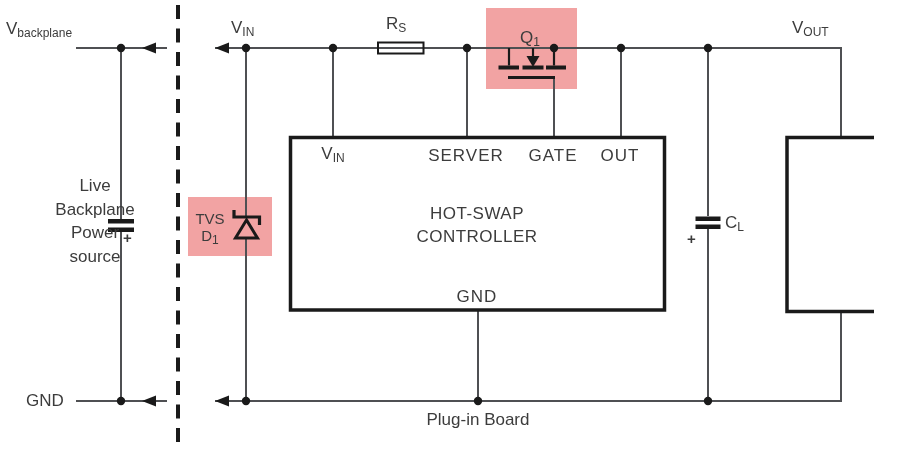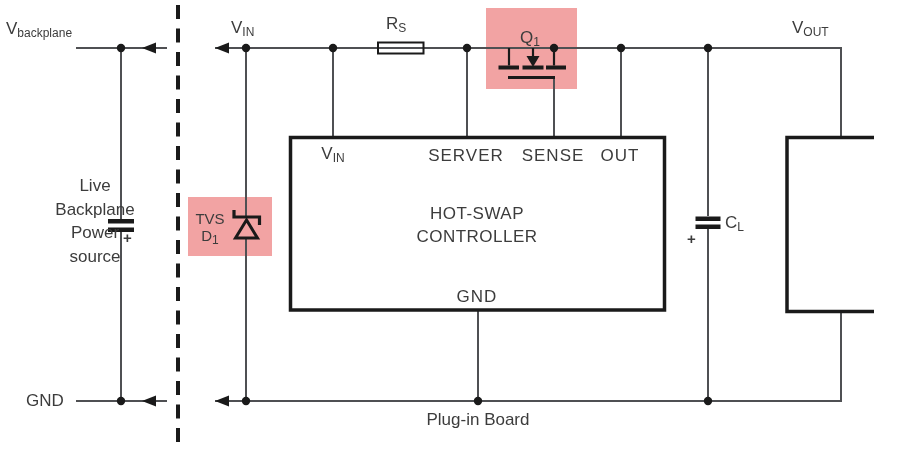--- a/index.html
+++ b/index.html
@@ -141,21 +141,21 @@
 
   <div class="lbl lbl-sm center" style="left:191px;top:202px;width:38px;">
     <span>TVS</span><br>
     <span><span>D</span><sub>1</sub></span>
   </div>
 
   <div class="lbl center" style="left:298px;top:144px;width:70px;">
     <span>V</span><sub>IN</sub>
   </div>
   <div class="lbl center pins" style="left:426px;top:146px;width:80px;">SERVER</div>
-  <div class="lbl center pins" style="left:513px;top:146px;width:80px;">SENSE</div>
+  <div class="lbl center pins" style="left:513px;top:146px;width:80px;">GATE</div>
   <div class="lbl center pins" style="left:590px;top:146px;width:60px;">OUT</div>
   <div class="lbl center pins" style="left:447px;top:287px;width:60px;">GND</div>
 
   <div class="lbl center multiline" style="left:377px;top:202px;width:200px;line-height:23px;letter-spacing:0.5px;">HOT-SWAP
 CONTROLLER</div>
 
 
   <div class="lbl" style="left:725px;top:213px;">
     <span>C</span><sub>L</sub>
   </div>

